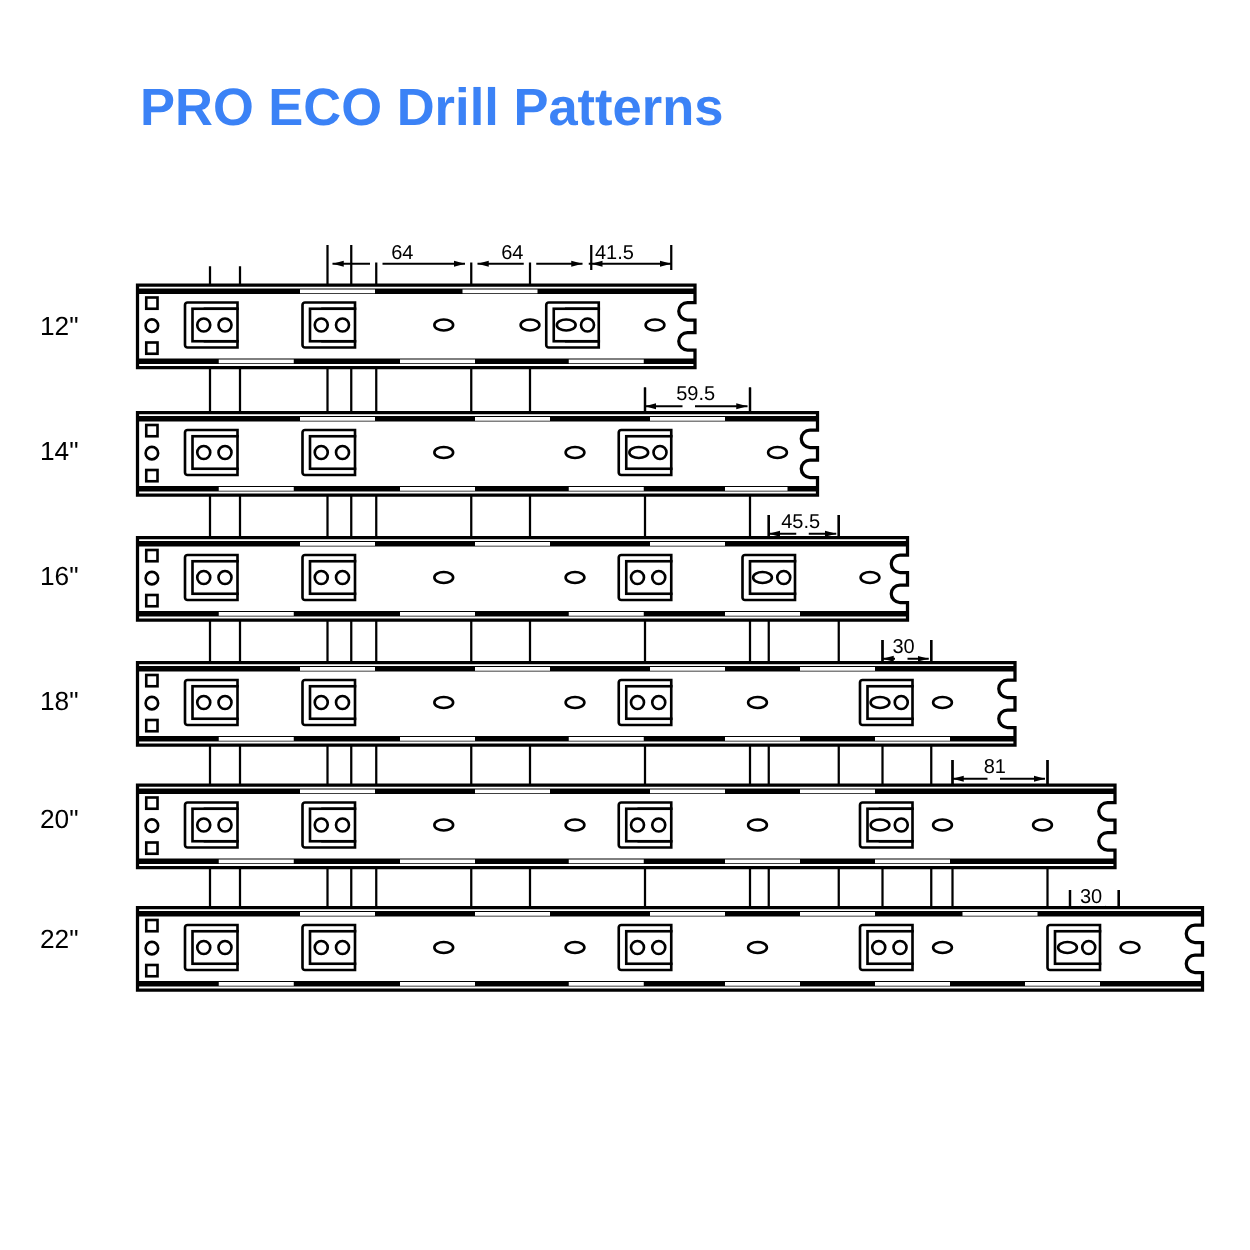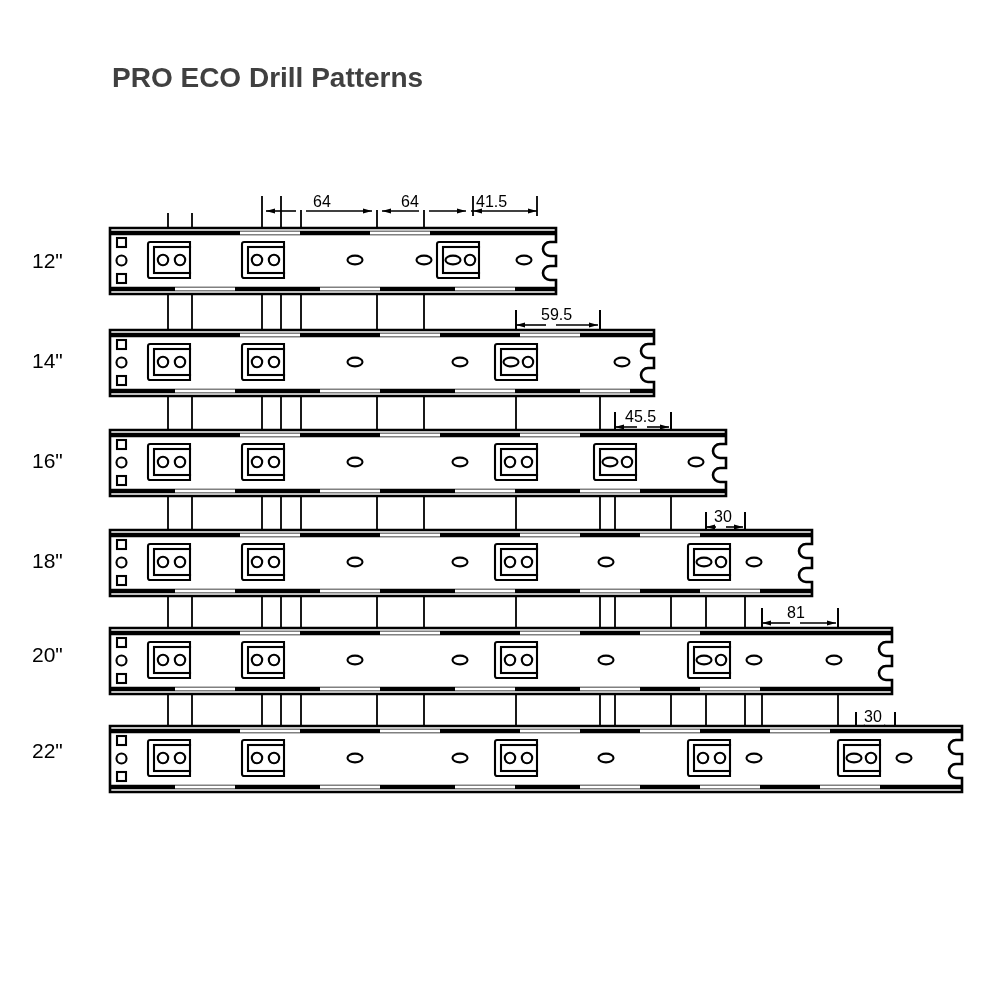--- a/index.html
+++ b/index.html
@@ -12,24 +12,24 @@
     height: 1000px;
     font-family: "Liberation Sans", sans-serif;
     color: #000000;
     position: relative;
     overflow: hidden;
   }
   #page-title {
     position: absolute;
     left: 112px;
     top: 62px;
-    font-size: 28px;
+    font-size: 42px;
     font-weight: bold;
     letter-spacing: 0px;
-    color: #404040;
+    color: #3b82f6;
     white-space: nowrap;
   }
   #drawing-canvas {
     position: absolute;
     left: 0;
     top: 0;
     width: 1000px;
     height: 1000px;
   }
   .row-label {

